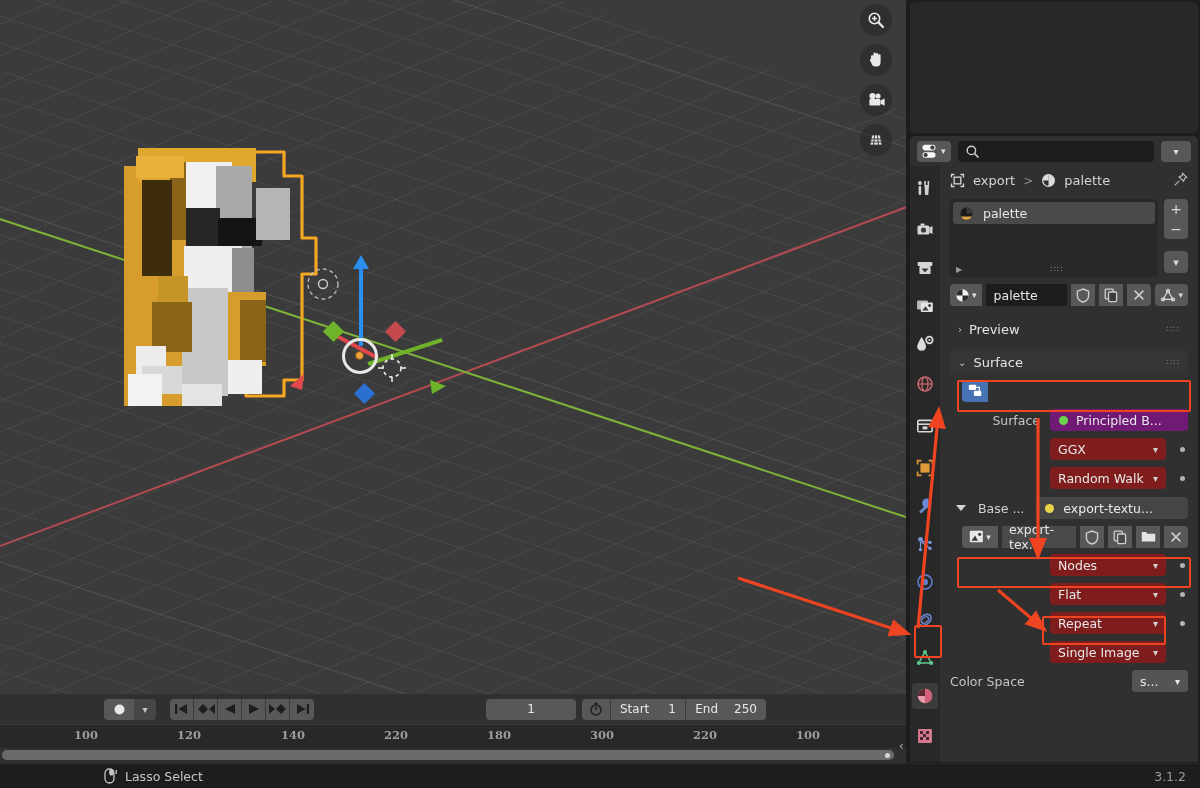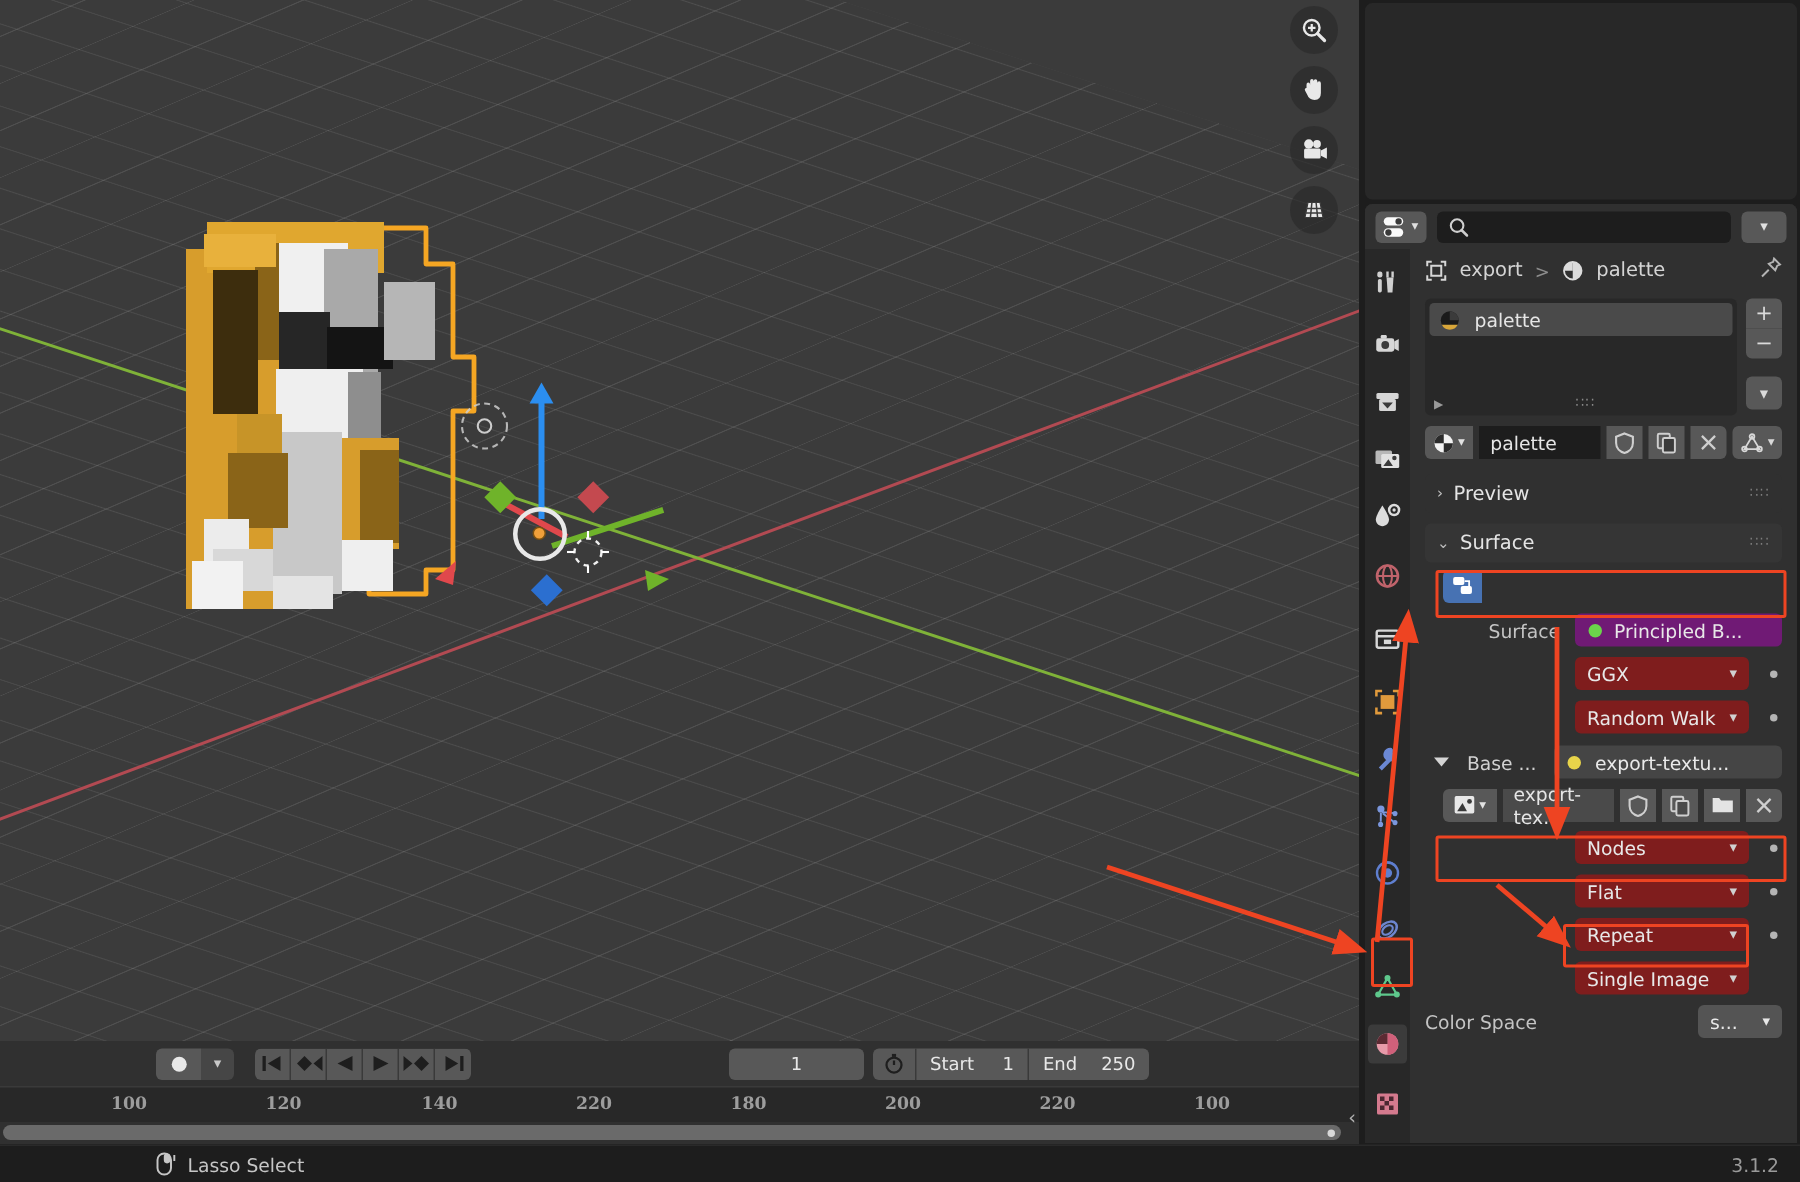--- a/index.html
+++ b/index.html
@@ -520,21 +520,21 @@
         </div>
       </div>
     </div>
 
     <div class="tl-ruler">
       <span class="tl-tick" style="left:86px;">100</span>
       <span class="tl-tick" style="left:189px;">120</span>
       <span class="tl-tick" style="left:293px;">140</span>
       <span class="tl-tick" style="left:396px;">220</span>
       <span class="tl-tick" style="left:499px;">180</span>
-      <span class="tl-tick" style="left:602px;">200</span>
+      <span class="tl-tick" style="left:602px;">300</span>
       <span class="tl-tick" style="left:705px;">220</span>
       <span class="tl-tick" style="left:808px;">100</span>
     </div>
     <div class="tl-scrollbar">
       <div class="tl-scroll-handle"></div>
     </div>
     <div class="tl-collapse">‹</div>
   </div>
 
   <div id="statusbar">

